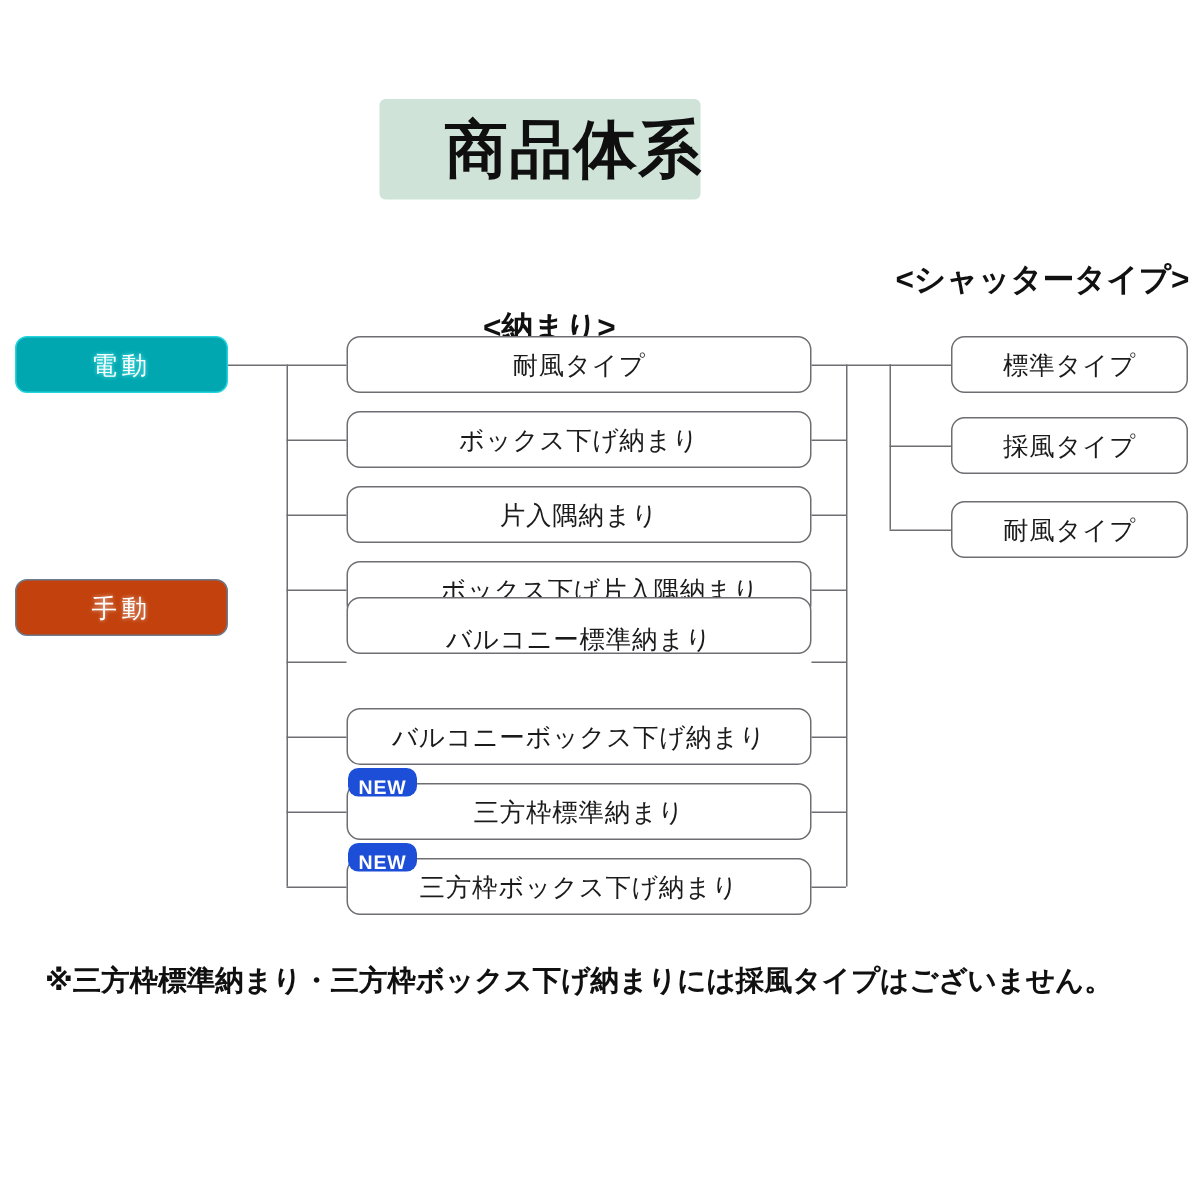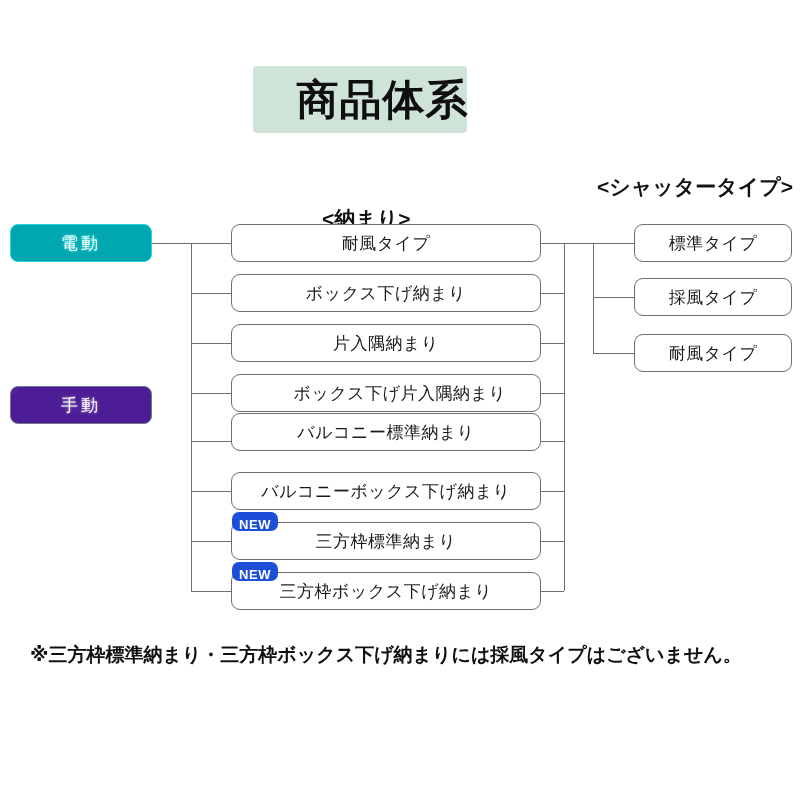--- a/index.html
+++ b/index.html
@@ -72,21 +72,21 @@
     box-sizing: border-box;
   }
   .drive-badge.denki {
     top: 224px;
     background: #00a7b0;
     border: 1px solid #23d4dd;
     text-shadow: 0 0 3px rgba(120,255,255,0.9);
   }
   .drive-badge.shudo {
     top: 386px;
-    background: #4c1d95;
+    background: #c2410c;
     border: 1px solid #6d7b8c;
     text-shadow: 0 0 3px rgba(255,255,255,0.65);
   }
 
   
   .node-box {
     position: absolute;
     box-sizing: border-box;
     background: #ffffff;
     border: 1px solid #6e6e72;
@@ -203,21 +203,21 @@
   </div>
   <div class="node-box center-box" style="top:324px;">
     <span>片入隅納まり</span>
   </div>
   <div class="node-box center-box" style="top:274px;">
     <span>ボックス下げ納まり</span>
   </div>
   <div class="node-box center-box" style="top:374px;padding-left:28px;">
     <span>ボックス下げ片入隅納まり</span>
   </div>
-  <div class="node-box center-box" style="top:413px;">
+  <div class="node-box center-box" style="top:398px;align-items:flex-end;">
     <span>バルコニー標準納まり</span>
   </div>
   <div class="node-box center-box" style="top:472px;">
     <span>バルコニーボックス下げ納まり</span>
   </div>
   <div class="node-box center-box" style="top:522px;">
     <span>三方枠標準納まり</span>
   </div>
   <div class="node-box center-box" style="top:572px;">
     <span>三方枠ボックス下げ納まり</span>

